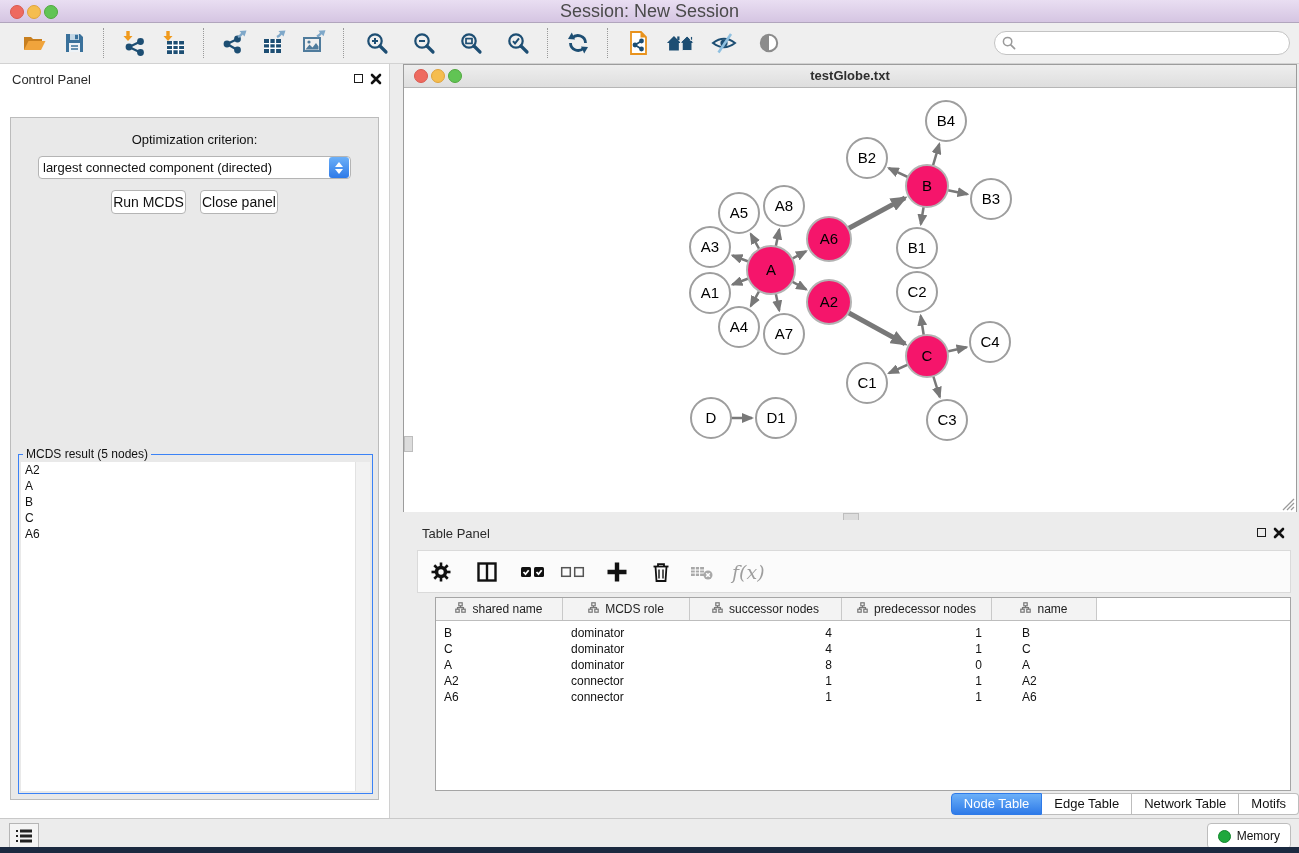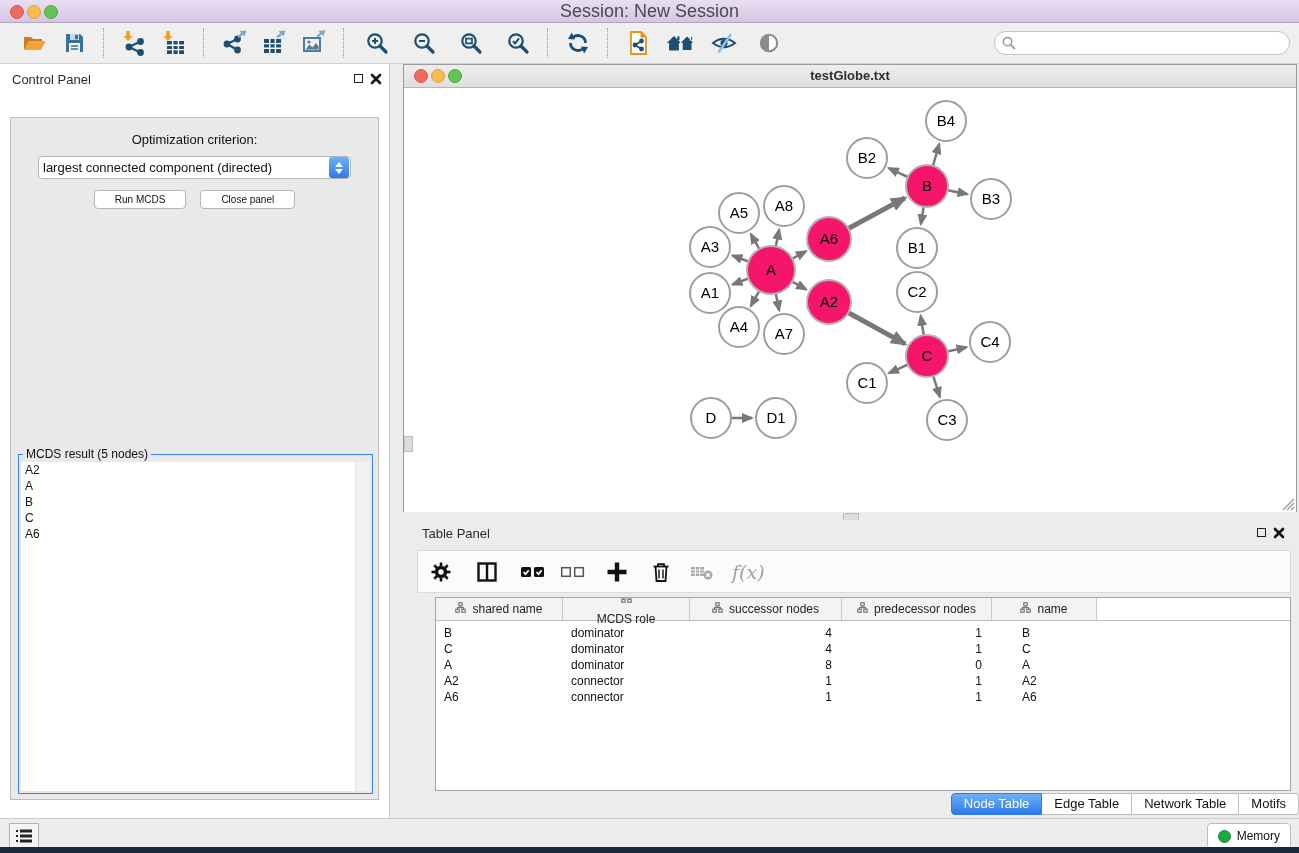--- a/index.html
+++ b/index.html
@@ -38,22 +38,22 @@
   .seg-item.selected{background:linear-gradient(#6cb0f8,#2e7ae8);border-color:#2e7ae8;color:#fff}
   #cp-content{left:10px;top:53px;width:369px;height:683px;background:#e9e9e9;border:1px solid #bcbcbc;box-sizing:border-box}
   #opt-label{text-align:center;margin-top:14px;font-size:13px;color:#111}
   #criterion{margin:9px auto 0;width:313px;height:23px;background:#fff;border:1px solid #b4b4b4;
     border-radius:4px;display:flex;align-items:center;box-sizing:border-box}
   #criterion .val{flex:1;font-size:13px;padding-left:4px;color:#111;white-space:nowrap}
   #criterion .stepper{width:20px;height:21px;border-radius:3px;margin-right:1px;
     background:linear-gradient(#6cb0f8,#2e7ae8);display:flex;flex-direction:column;align-items:center;justify-content:center;gap:2px}
   .tri-up{width:0;height:0;border-left:4px solid transparent;border-right:4px solid transparent;border-bottom:5px solid #fff}
   .tri-dn{width:0;height:0;border-left:4px solid transparent;border-right:4px solid transparent;border-top:5px solid #fff}
-  .mac-btn{background:#fff;border:1px solid #b4b4b4;border-radius:4px;font-size:10px;color:#111;
-    padding:3px 20px;font-family:"Liberation Sans",sans-serif}
+  .mac-btn{background:#fff;border:1px solid #b4b4b4;border-radius:4px;font-size:14px;color:#111;
+    padding:3px 1px;font-family:"Liberation Sans",sans-serif}
   #cp-buttons{display:flex;justify-content:center;gap:14px;margin-top:11px}
   #mcds-box{position:absolute;left:7px;top:336px;width:353px;height:338px;border:1px solid #3b82f6;background:#e9e9e9}
   #mcds-legend{position:absolute;left:4px;top:-8px;background:#e9e9e9;padding:0 3px;font-size:12px;color:#111}
   #mcds-list{position:absolute;left:2px;top:7px;right:16px;bottom:2px;background:#fff;overflow:hidden;
     border-right:1px solid #e2e2e2}
   #mcds-scroll{position:absolute;top:7px;right:2px;width:14px;bottom:2px;background:#f2f2f2}
   .mcds-item{font-size:12px;line-height:16px;padding-left:4px;color:#111}
 
   
   #net-window{left:403px;top:64px;width:894px;height:448px;background:#fff;border:1px solid #9c9c9c;box-sizing:border-box}
@@ -451,21 +451,21 @@
           <span><svg width="11" height="11" viewBox="0 0 11 11">
               <g fill="none" stroke="#777" stroke-width="1.2">
                 <rect x="3.8" y="0.8" width="3.4" height="3"></rect>
                 <rect x="0.8" y="7.2" width="3.4" height="3"></rect>
                 <rect x="6.8" y="7.2" width="3.4" height="3"></rect>
                 <path d="M5.5 3.8 V5.6 M2.5 7.2 V5.6 H8.5 V7.2"></path>
               </g>
             </svg></span>
           <span class="lbl">shared name</span>
         </div>
-        <div class="th" style="width: 127px; flex-direction: column;">
+        <div class="th" style="width: 127px;">
           <span><svg width="11" height="11" viewBox="0 0 11 11">
               <g fill="none" stroke="#777" stroke-width="1.2">
                 <rect x="3.8" y="0.8" width="3.4" height="3"></rect>
                 <rect x="0.8" y="7.2" width="3.4" height="3"></rect>
                 <rect x="6.8" y="7.2" width="3.4" height="3"></rect>
                 <path d="M5.5 3.8 V5.6 M2.5 7.2 V5.6 H8.5 V7.2"></path>
               </g>
             </svg></span>
           <span class="lbl">MCDS role</span>
         </div>

